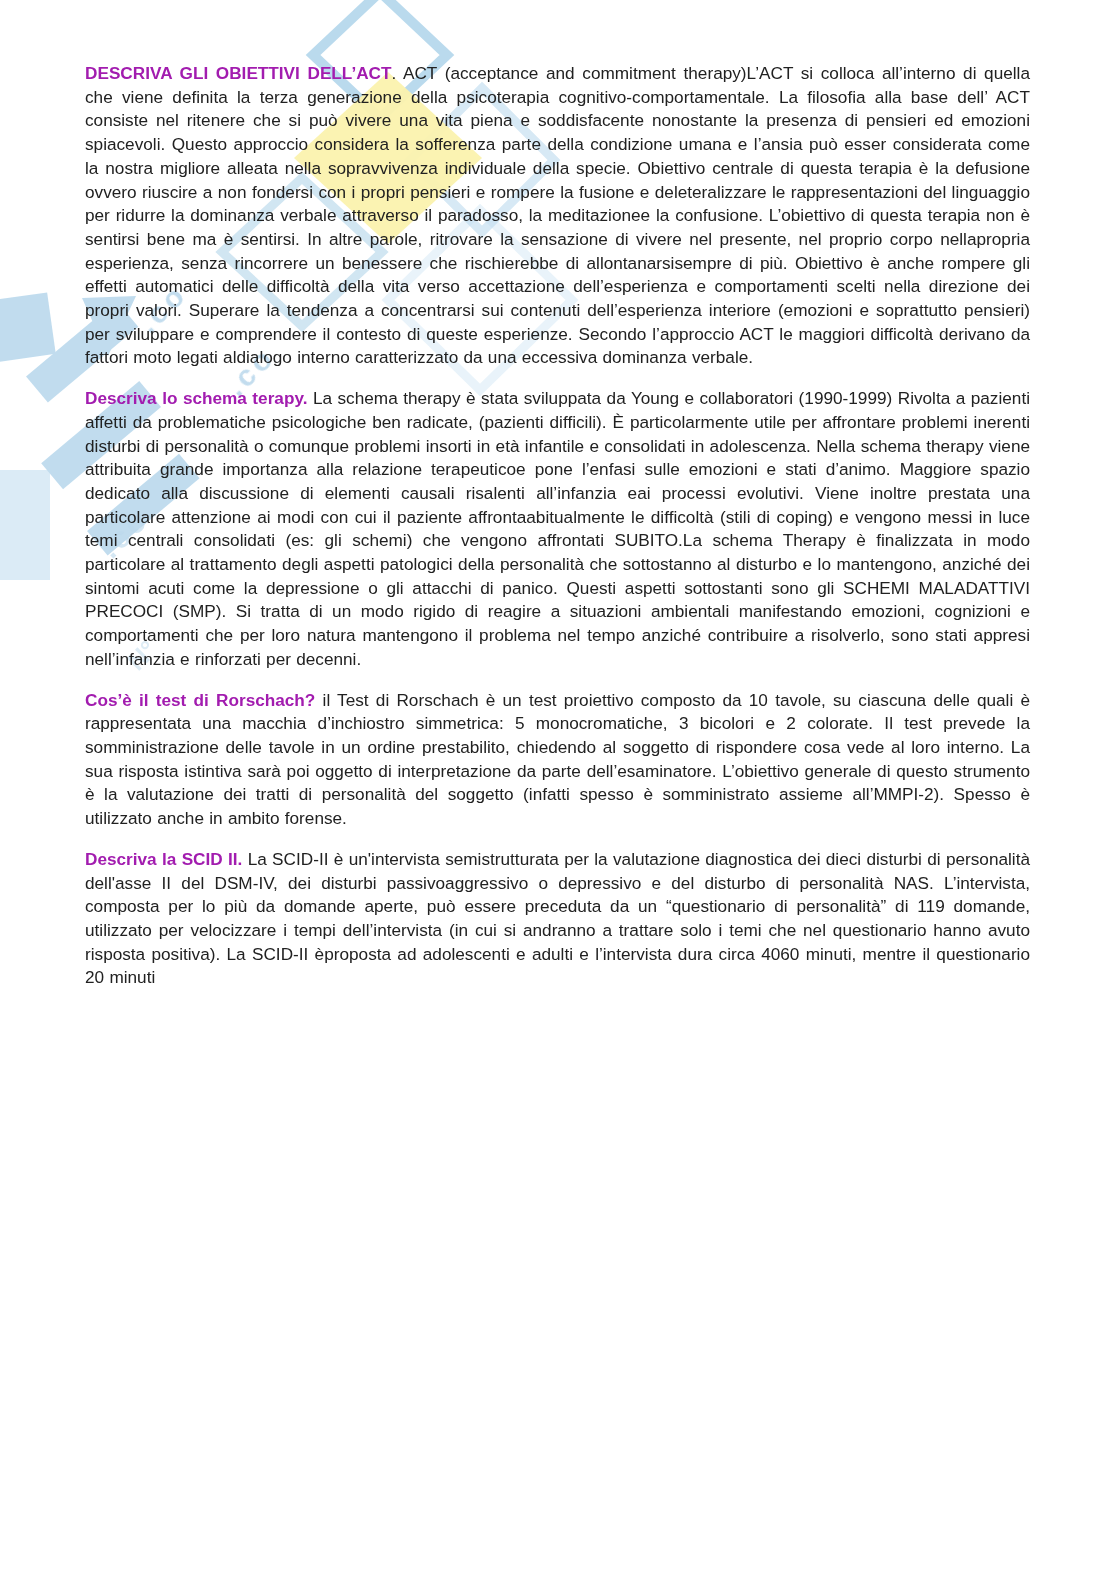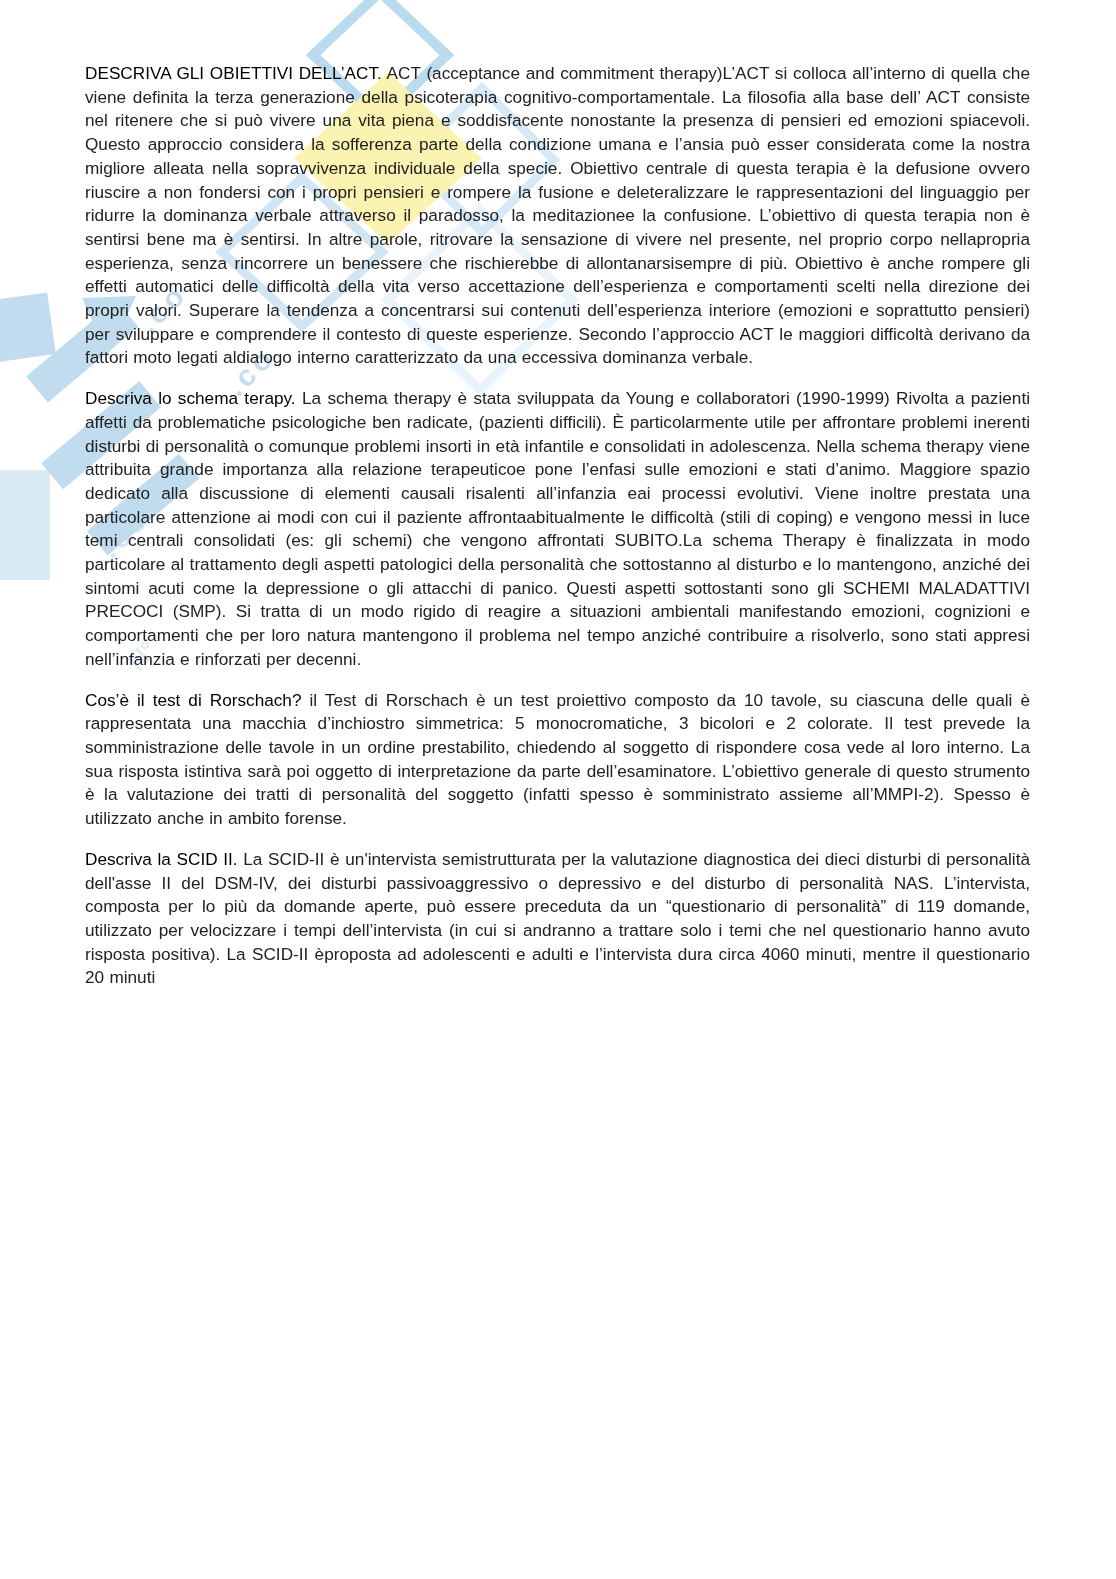--- a/index.html
+++ b/index.html
@@ -29,22 +29,22 @@
   }
   p.para {
     margin: 0 0 17px 0;
     font-size: 17.2px;
     line-height: 23.7px;
     color: #212121;
     text-align: justify;
     word-spacing: 0.5px;
   }
   p.para b {
-    font-weight: normal;
-    color: #000000;
+    font-weight: bold;
+    color: #a21caf;
   }
   .wm-text {
     font-family: "Liberation Sans", sans-serif;
     font-weight: bold;
   }
 </style>
 </head>
 <body>
 
 <div class="page">

